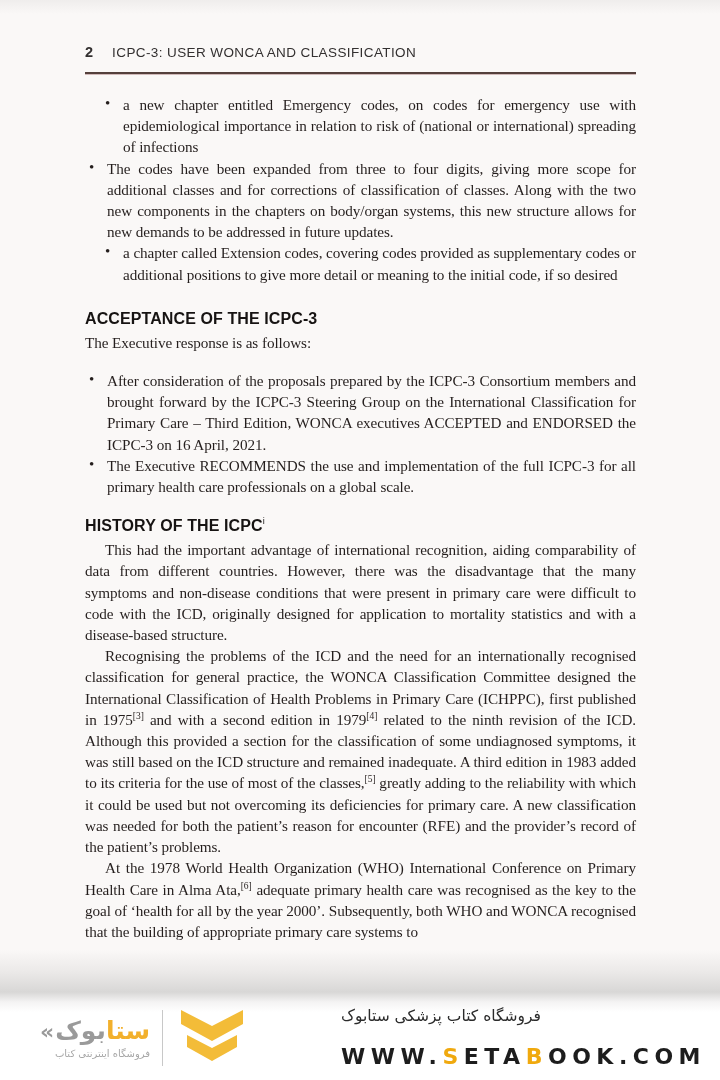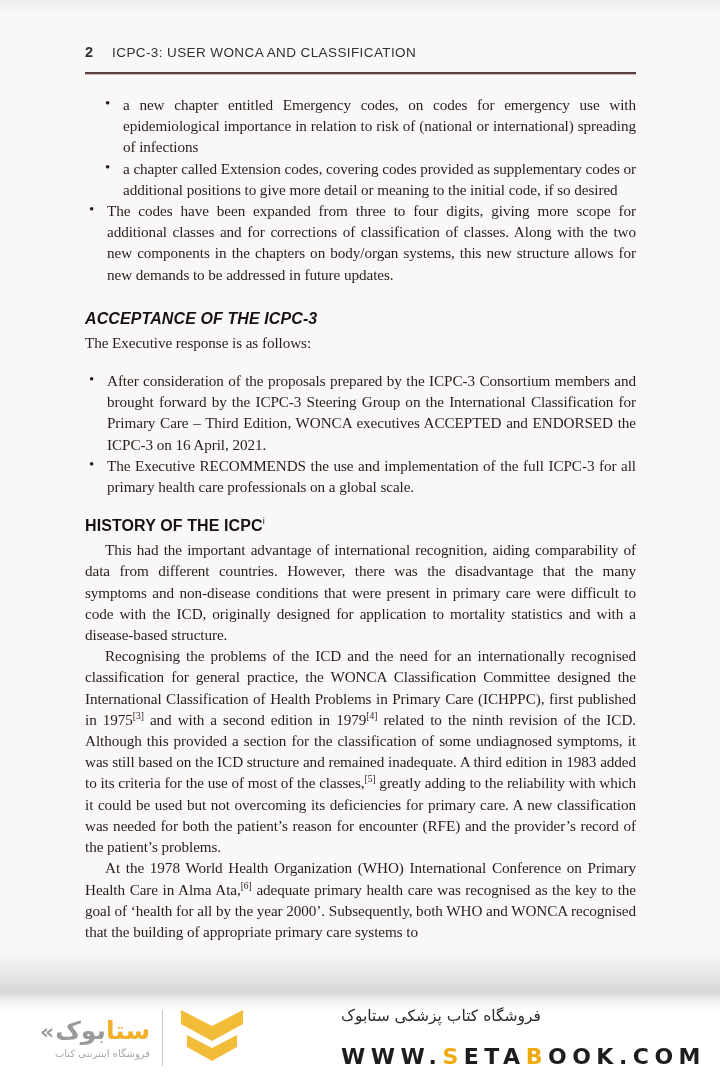--- a/index.html
+++ b/index.html
@@ -35,21 +35,21 @@
   .li .marker::before{content:"\2022";font-size:15px;padding-left:4px;}
   .li.l2{margin-left:16px;}
   .litext{flex:1;}
 
   
   h2{
     font-family:"Liberation Sans", sans-serif;font-weight:700;
     font-size:16px;letter-spacing:.1px;color:#161312;margin:0;
   }
   h2 sup{font-size:9px;font-weight:400;vertical-align:7px;}
-  .sec-acc h2{margin:25px 0 4px;font-style:italic;}
+  .sec-acc h2{margin:25px 0 4px;}
   .lead{margin:0 0 17px;}
   .sec-hist h2{margin:19px 0 4px;}
 
   
   footer{
     position:absolute;left:0;bottom:0;width:720px;height:78px;
     display:flex;align-items:center;justify-content:space-between;
     padding:0 14px 6px 40px;box-sizing:border-box;
   }
   .brand{display:flex;align-items:center;gap:12px;}
@@ -81,27 +81,27 @@
       <span class="pgnum">2</span>
       <span class="htitle">ICPC-3: USER WONCA AND CLASSIFICATION</span>
     </div>
     <div class="rule"></div>
 
     <div class="ilist">
         <div class="li l2">
           <span class="marker"></span>
           <div class="litext">a new chapter entitled Emergency codes, on codes for emergency use with epidemiological importance in relation to risk of (national or international) spreading of infections</div>
         </div>
+        <div class="li l1">
+          <span class="marker"></span>
+          <div class="litext">The codes have been expanded from three to four digits, giving more scope for additional classes and for corrections of classification of classes. Along with the two new components in the chapters on body/organ systems, this new structure allows for new demands to be addressed in future updates.</div>
+        </div>
         <div class="li l2">
           <span class="marker"></span>
           <div class="litext">a chapter called Extension codes, covering codes provided as supplementary codes or additional positions to give more detail or meaning to the initial code, if so desired</div>
-        </div>
-        <div class="li l1">
-          <span class="marker"></span>
-          <div class="litext">The codes have been expanded from three to four digits, giving more scope for additional classes and for corrections of classification of classes. Along with the two new components in the chapters on body/organ systems, this new structure allows for new demands to be addressed in future updates.</div>
         </div>
       </div>
 
     <section class="sec-acc">
       <h2>ACCEPTANCE OF THE ICPC-3</h2>
       <p class="lead">The Executive response is as follows:</p>
       <div>
           <div class="li l1">
             <span class="marker"></span>
             <div class="litext">After consideration of the proposals prepared by the ICPC-3 Consortium members and brought forward by the ICPC-3 Steering Group on the International Classification for Primary Care – Third Edition, WONCA executives ACCEPTED and ENDORSED the ICPC-3 on 16 April, 2021.</div>

